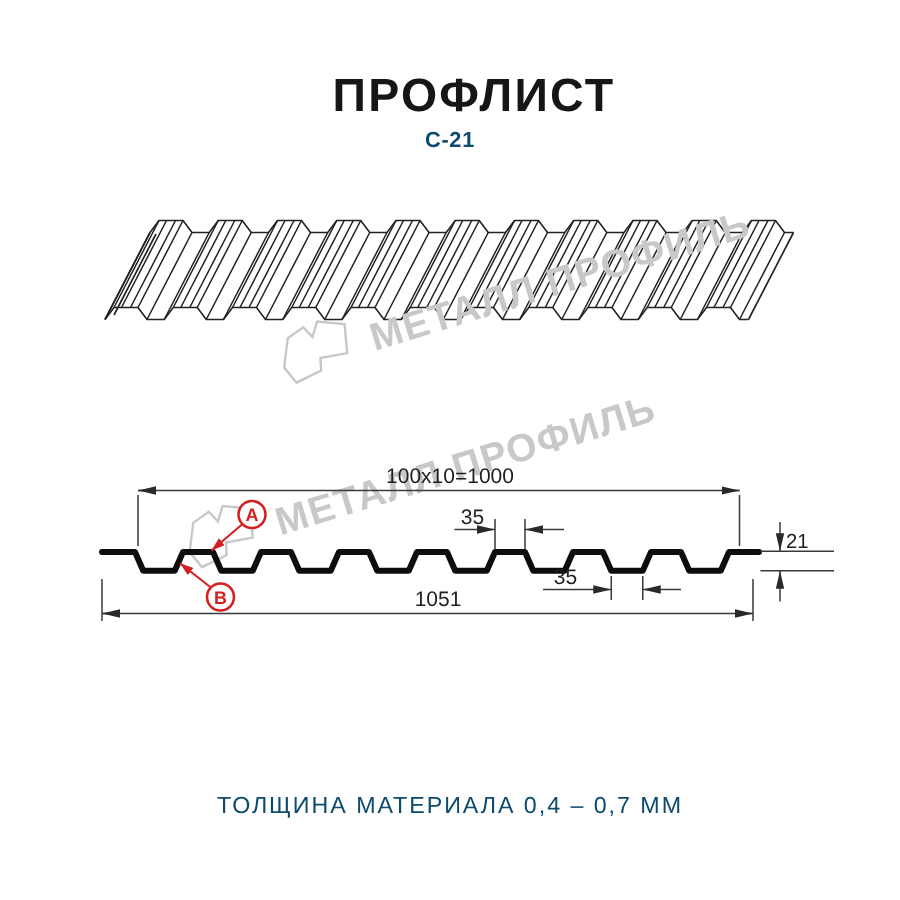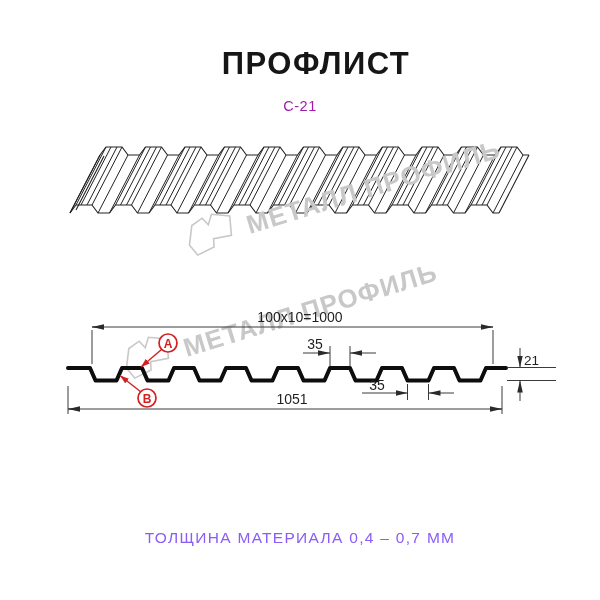--- a/index.html
+++ b/index.html
@@ -1,23 +1,23 @@
 <!DOCTYPE html>
 <html><head>
 <meta charset="utf-8">
 <style>
   html,body{margin:0;padding:0;}
   body{width:600px;height:600px;background:#ffffff;font-family:"Liberation Sans",sans-serif;overflow:hidden;position:relative;}
   .page{position:absolute;inset:0;background:#fff;}
   .title{position:absolute;top:46px;left:0;width:600px;text-align:center;
          font-size:31px;font-weight:bold;letter-spacing:1.5px;color:#161616;margin-left:16px;}
-  .subtitle{position:absolute;top:98px;left:0;width:600px;text-align:center;
-         font-size:14.5px;font-weight:normal;letter-spacing:.5px;color:#a21caf;}
+  .subtitle{position:absolute;top:86px;left:0;width:600px;text-align:center;
+         font-size:14.5px;font-weight:bold;letter-spacing:.5px;color:#0c4a6e;}
   .footer-note{position:absolute;top:529px;left:0;width:600px;text-align:center;
-         font-size:15.5px;letter-spacing:1.3px;color:#8b5cf6;}
+         font-size:15.5px;letter-spacing:1.3px;color:#0c4a6e;}
   .watermark{position:absolute;display:flex;align-items:center;gap:10px;
          transform-origin:0 100%;transform:rotate(-17deg);pointer-events:none;}
   .watermark .wm-text{font-size:26px;font-weight:bold;letter-spacing:1px;color:#c8c8c8;white-space:nowrap;}
   .wm-1{left:193px;top:219px;height:48px;z-index:3;}
   .wm-2{left:130px;top:342px;height:48px;z-index:1;}
   #diagram{position:absolute;left:0;top:0;z-index:2;}
   .dim-text{font-size:14px;fill:#1f1f1f;}
   .dim-text-small{font-size:13.5px;fill:#1f1f1f;}
   .red-letter{font-size:12px;font-weight:bold;fill:#d42020;}
   .thin{stroke:#3a3a3a;stroke-width:1;fill:none;}

